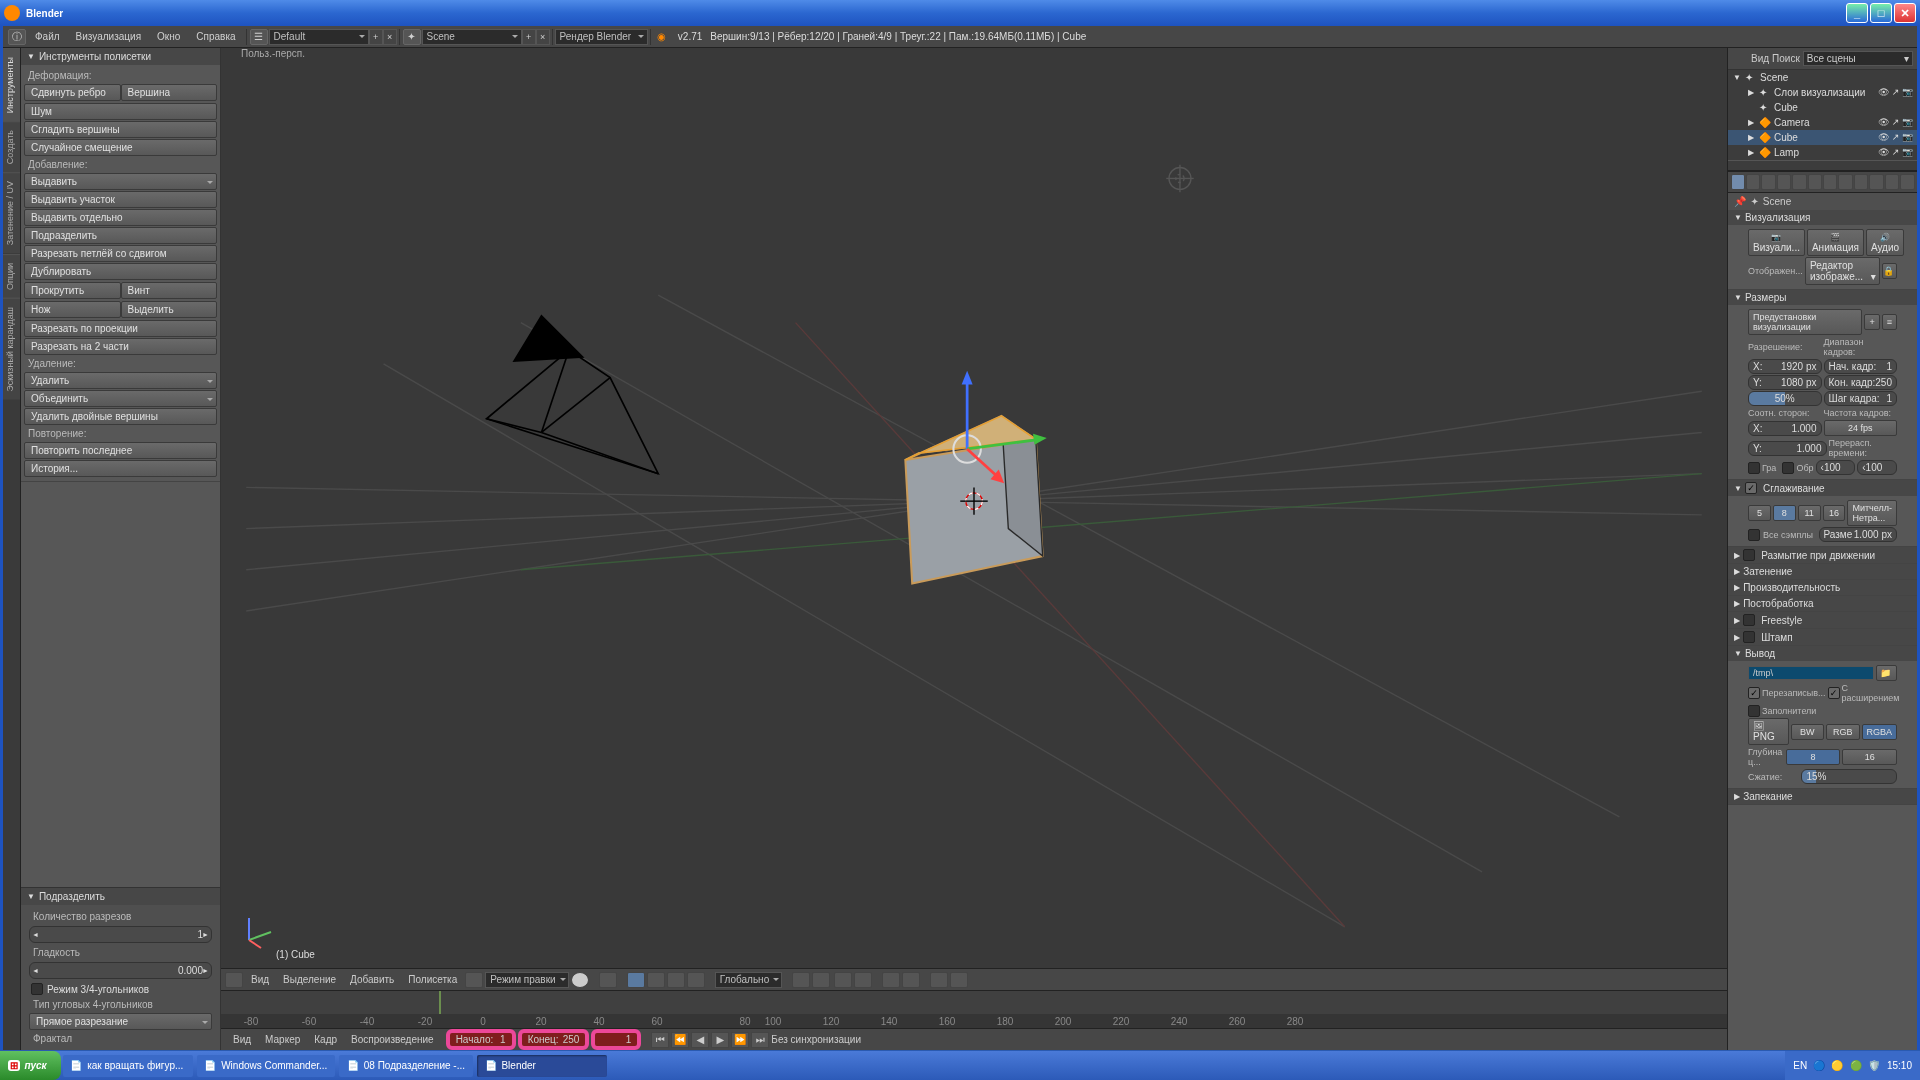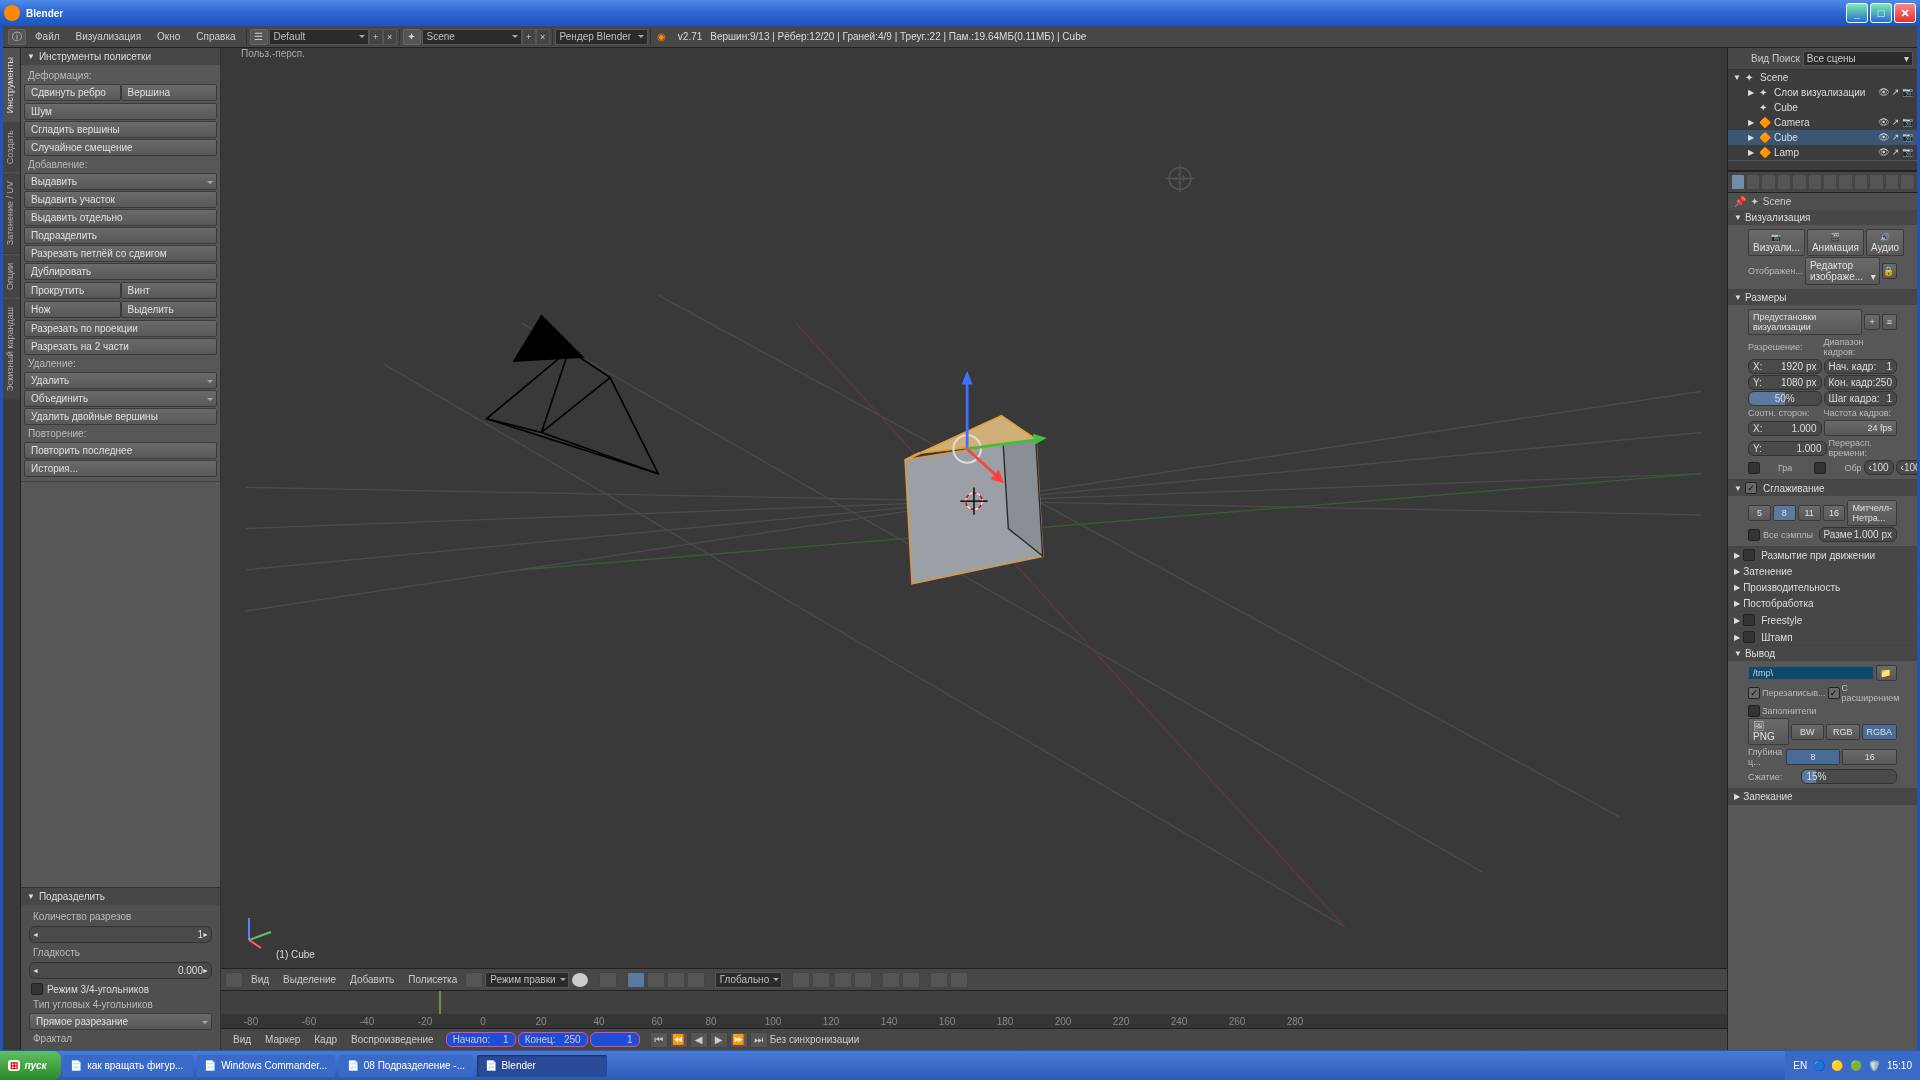--- a/index.html
+++ b/index.html
@@ -51,21 +51,21 @@
 .vp-header .dropdown{background:#2b2b2b;border:1px solid #555;padding:1px 12px 1px 4px;height:16px;position:relative;color:#c0c0c0}
 .vp-header .dropdown::after{content:"";position:absolute;right:2px;top:5px;border:3px solid transparent;border-top-color:#aaa}
 .vp-header .menu-item{padding:0 6px}
 .vp-header .icon-sq{width:18px;height:16px;background:#555;border:1px solid #444;border-radius:2px}
 .timeline{height:38px;background:#404040;border-top:1px solid #222;position:relative}
 .timeline .playhead{position:absolute;left:218px;top:0;bottom:14px;width:2px;background:#6b8e4e}
 .timeline .ticks{position:absolute;bottom:0;left:0;right:0;height:14px;background:#353535;display:flex;align-items:center;color:#888;font-size:9px}
 .timeline .tick{position:absolute;transform:translateX(-50%)}
 .timeline-hdr{height:22px;background:#474747;border-top:1px solid #222;display:flex;align-items:center;padding:0 4px;gap:2px;color:#ccc}
 .timeline-hdr .menu-item{padding:0 6px}
-.timeline-hdr .num-field{background:#1d4ed8;border:1px solid #ec4899;border-radius:6px;padding:1px 6px;display:flex;gap:4px;min-width:70px;justify-content:space-between}
+.timeline-hdr .num-field{background:#7f1d1d;border:4px solid #ec4899;border-radius:6px;padding:1px 6px;display:flex;gap:4px;min-width:70px;justify-content:space-between}
 .timeline-hdr .play-btn{width:18px;height:16px;background:#555;border:1px solid #444;display:flex;align-items:center;justify-content:center}
 .right-panel{width:190px;background:#474747;display:flex;flex-direction:column;border-left:1px solid #222}
 .outliner{border-bottom:1px solid #222}
 .outliner-hdr{height:22px;background:#474747;display:flex;align-items:center;padding:0 4px;gap:3px;color:#ccc;border-bottom:1px solid #333}
 .outliner-hdr .search{flex:1;background:#2b2b2b;border:1px solid #555;height:15px;display:flex;align-items:center;justify-content:space-between;padding:0 3px}
 .outliner-body{background:#3c3c3c}
 .tree-item{display:flex;align-items:center;padding:1px 4px;color:#ddd;gap:3px;height:15px}
 .tree-item.sel{background:#3b5573}
 .tree-icon{width:12px;height:12px;display:inline-block}
 .tree-exp{width:10px;font-size:8px;text-align:center}
@@ -309,21 +309,21 @@
       <div class="playhead"></div>
       <div class="ticks" id="ticks">
             <span class="tick" style="left: 30px;">-80</span>
             <span class="tick" style="left: 88px;">-60</span>
             <span class="tick" style="left: 146px;">-40</span>
             <span class="tick" style="left: 204px;">-20</span>
             <span class="tick" style="left: 262px;">0</span>
             <span class="tick" style="left: 320px;">20</span>
             <span class="tick" style="left: 378px;">40</span>
             <span class="tick" style="left: 436px;">60</span>
-            <span class="tick" style="left: 490px;">80</span>
+            <span class="tick" style="left: 524px;">80</span>
             <span class="tick" style="left: 552px;">100</span>
             <span class="tick" style="left: 610px;">120</span>
             <span class="tick" style="left: 668px;">140</span>
             <span class="tick" style="left: 726px;">160</span>
             <span class="tick" style="left: 784px;">180</span>
             <span class="tick" style="left: 842px;">200</span>
             <span class="tick" style="left: 900px;">220</span>
             <span class="tick" style="left: 958px;">240</span>
             <span class="tick" style="left: 1016px;">260</span>
             <span class="tick" style="left: 1074px;">280</span>
@@ -508,31 +508,31 @@
           </div>
           <div class="p-row">
                 <span class="p-label" style="flex:1">Соотн. сторон:</span>
                 <span class="p-label" style="flex:1">Частота кадров:</span>
               </div>
           <div class="p-row">
             <div class="p-num">
                   <span>X:</span>
                   <span>1.000</span>
                 </div>
-            <div class="p-btn" style="text-align:right">24 fps</div>
+            <div class="p-btn" style="text-align:center">24 fps</div>
           </div>
           <div class="p-row">
             <div class="p-num">
                   <span>Y:</span>
                   <span>1.000</span>
                 </div>
             <span class="p-label" style="flex:1">Перерасп. времени:</span>
           </div>
           <div class="p-row">
-            <div style="flex:1;display:flex;gap:18px">
+            <div style="flex:1;display:flex;gap:2px">
               <div class="check-dark"></div>
                   <span class="p-label">Гра</span>
               <div class="check-dark" style="margin-left:4px"></div>
                   <span class="p-label">Обр</span>
             </div>
             <div class="p-num" style="flex:0.5">
                   <span>‹100</span>
                 </div>
             <div class="p-num" style="flex:0.5">
                   <span>‹100</span>

